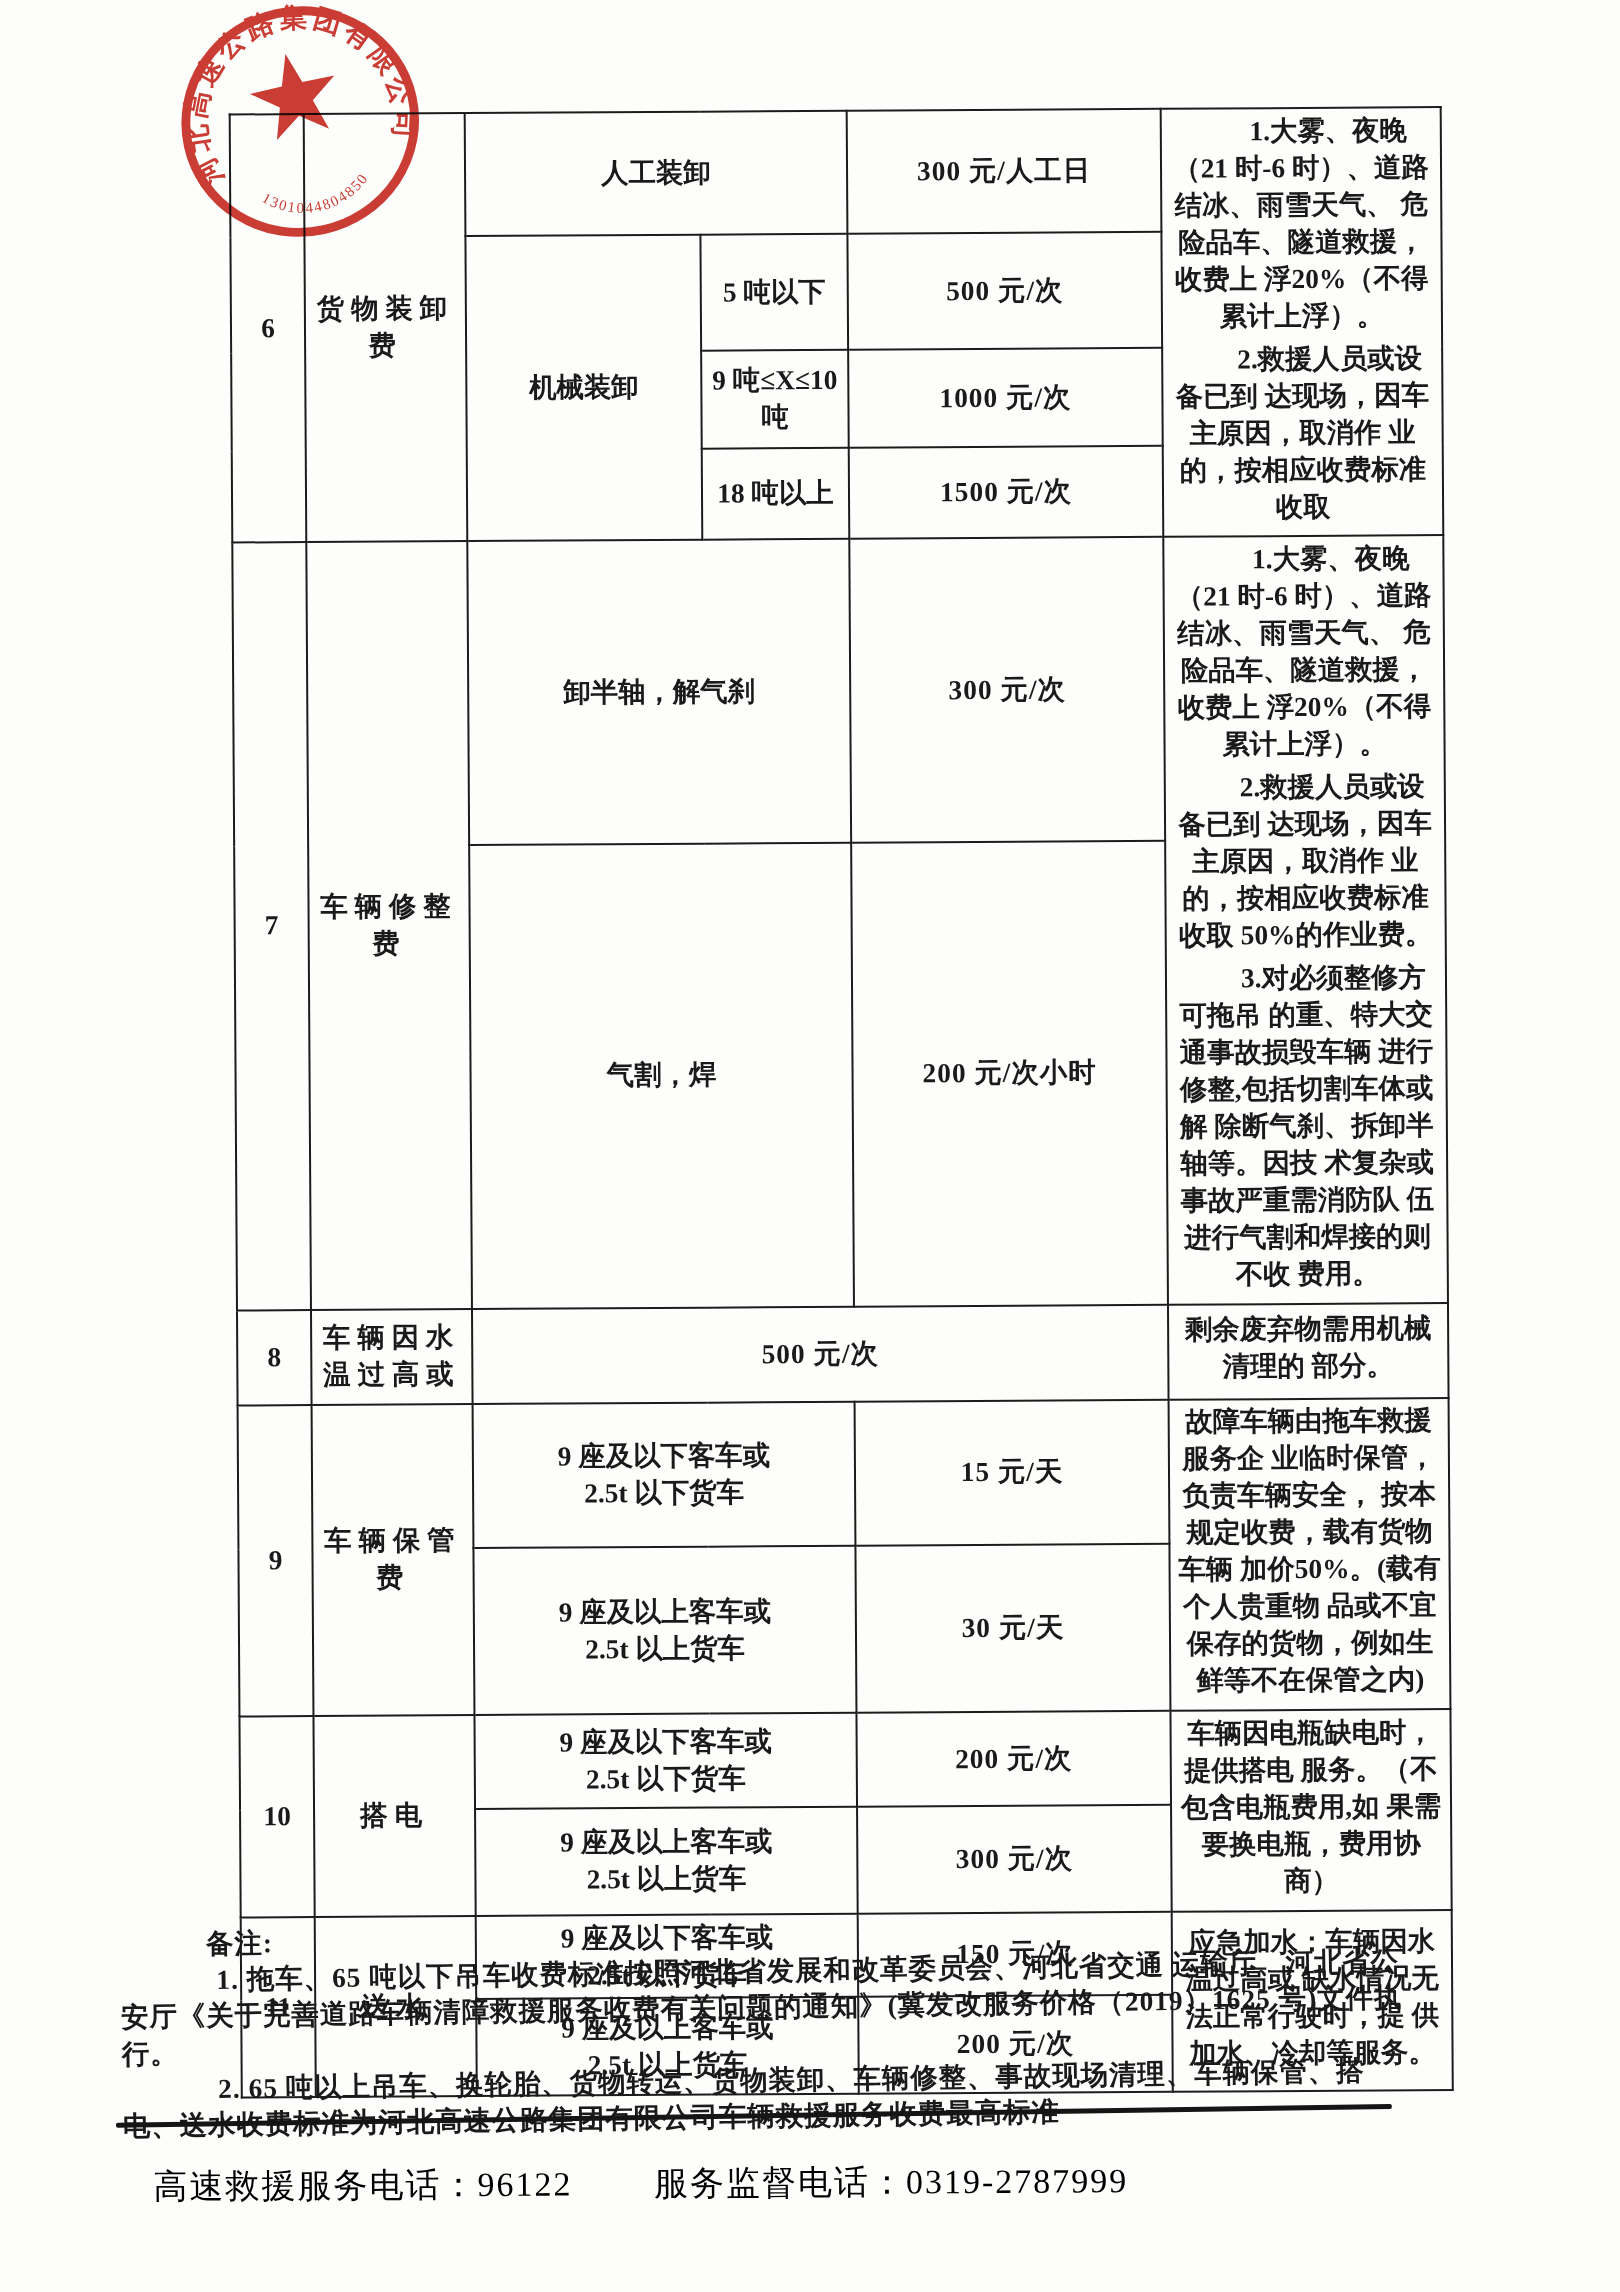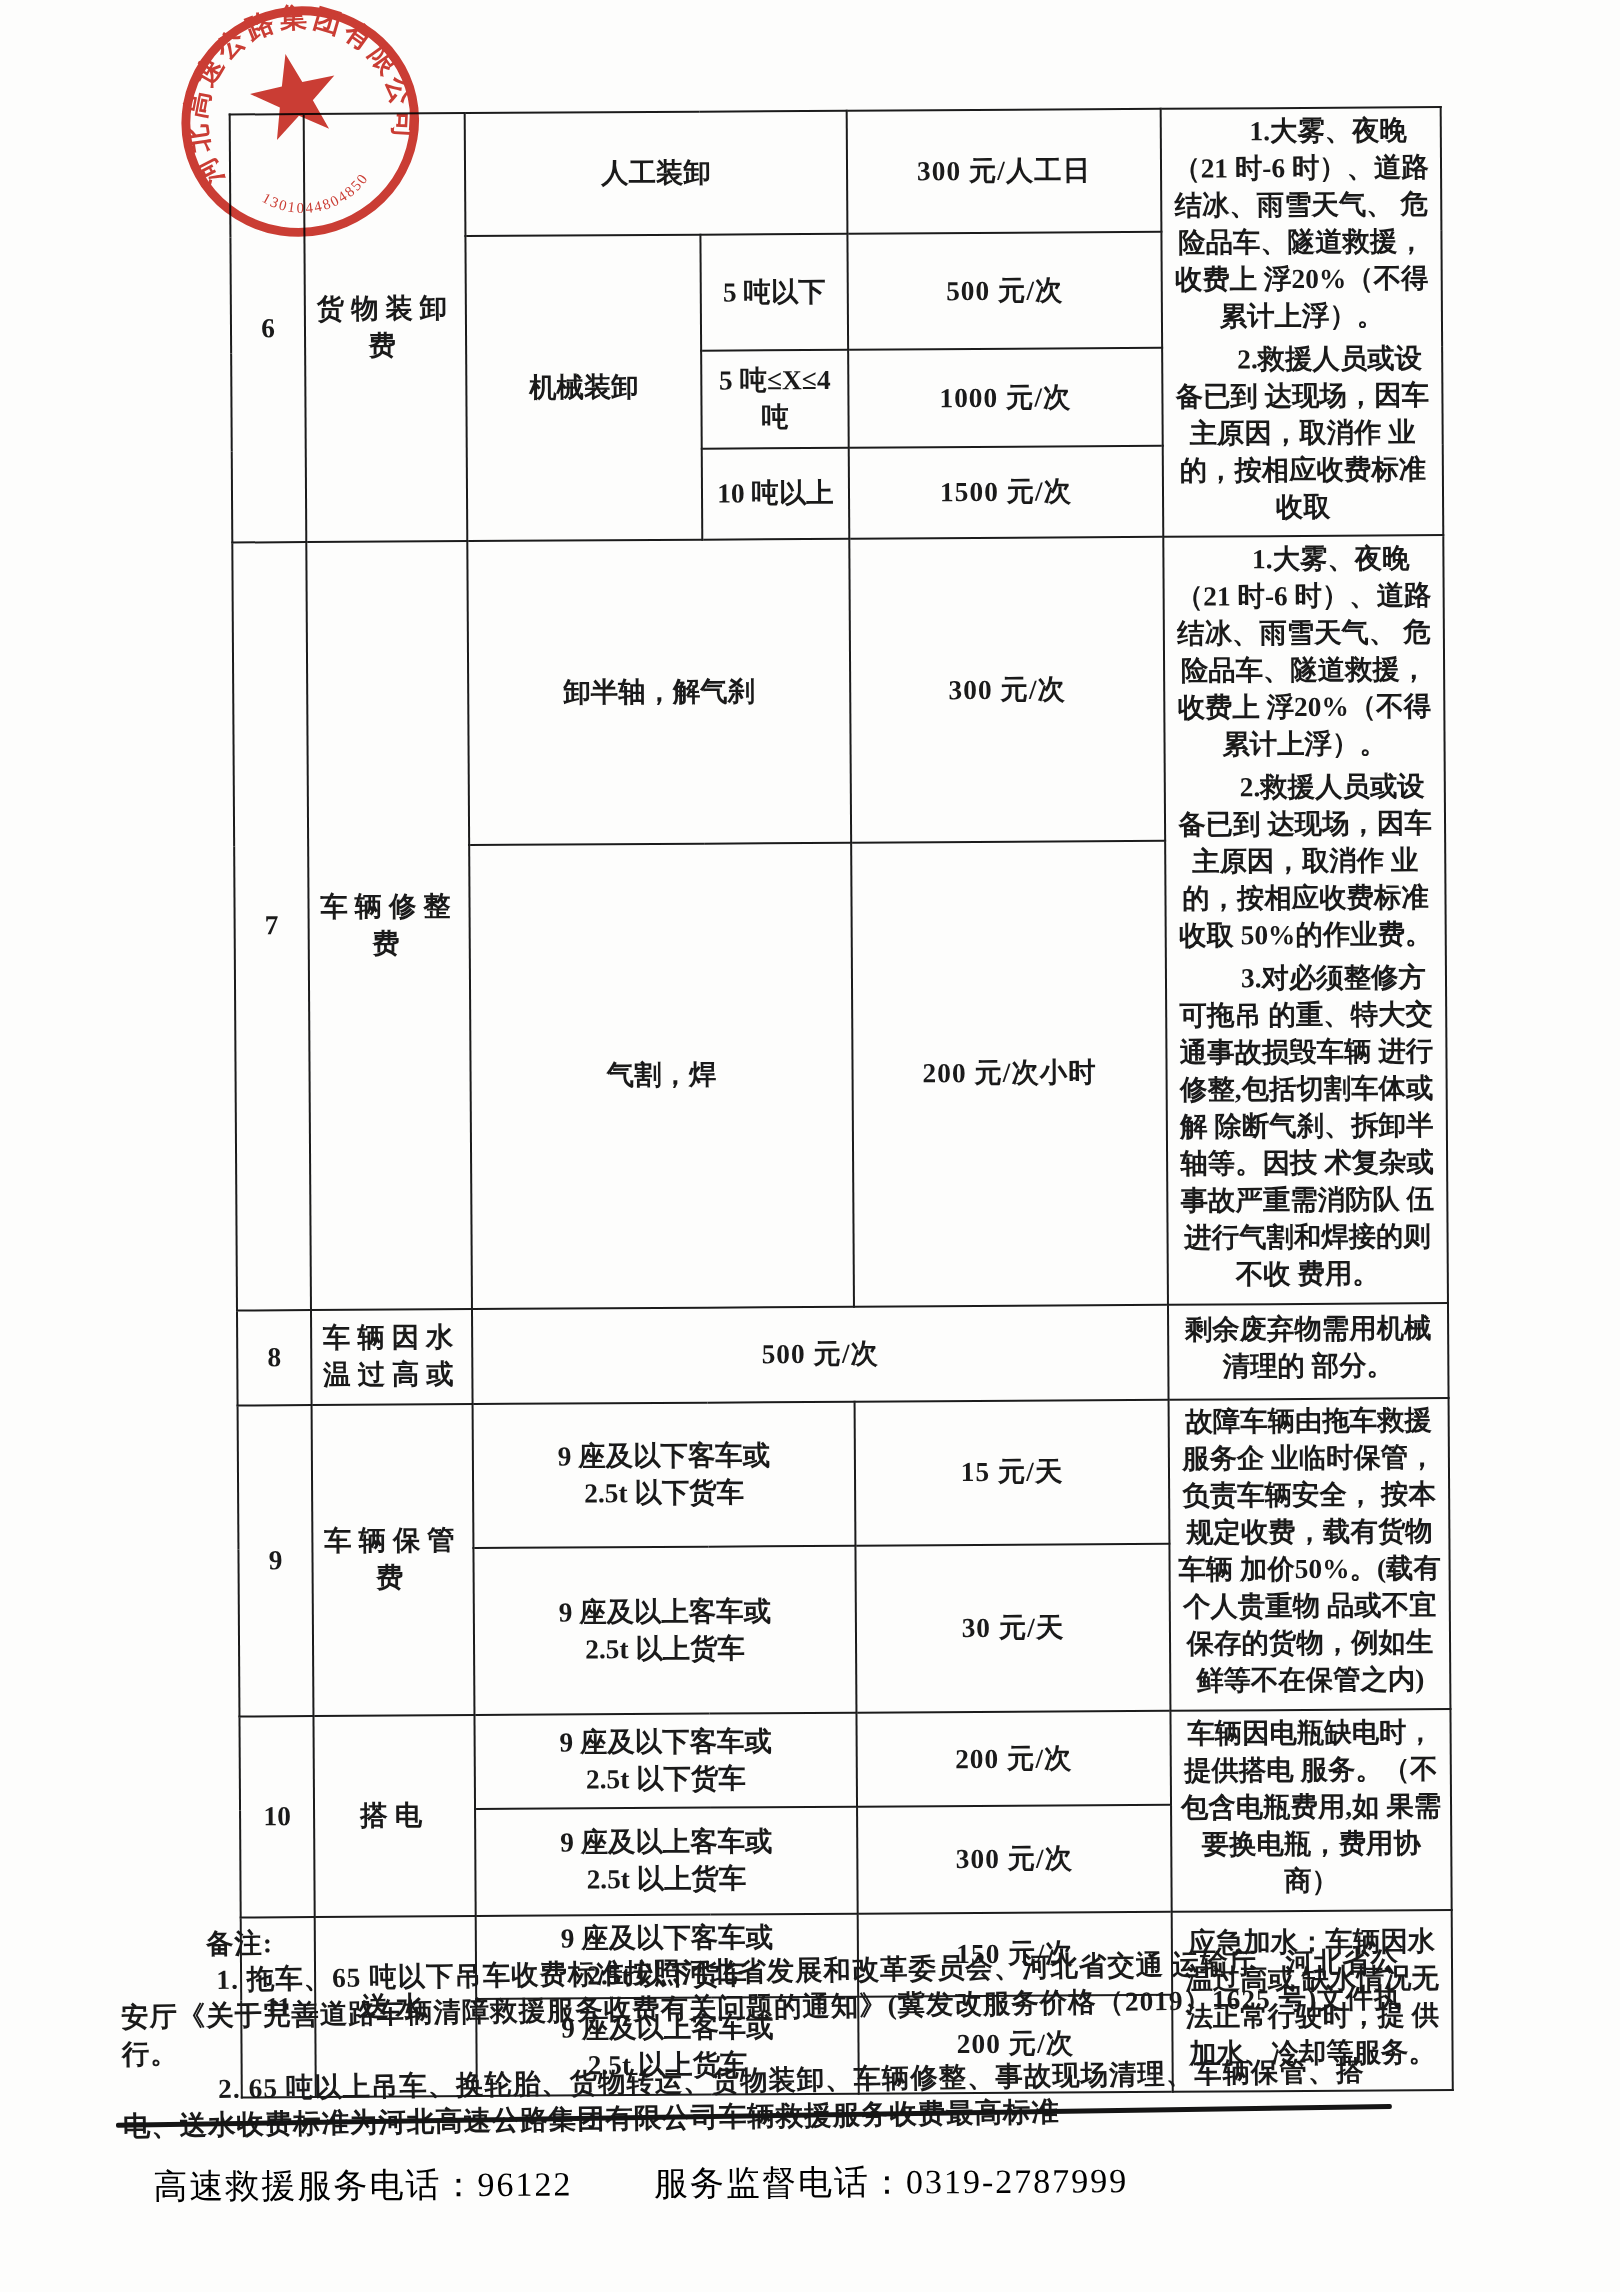--- a/index.html
+++ b/index.html
@@ -90,25 +90,25 @@
             <p class="indent">1.大雾、夜晚（21 时-6 时）、道路结冰、雨雪天气、 危险品车、隧道救援，收费上 浮20%（不得累计上浮）。</p>
             <p class="indent">2.救援人员或设备已到 达现场，因车主原因，取消作 业的，按相应收费标准收取</p>
           </td>
         </tr>
         <tr style="height:97px">
           <td class="sub" rowspan="3">机械装卸</td>
           <td class="sub">5 吨以下</td>
           <td class="price">500 元/次</td>
         </tr>
         <tr style="height:98px">
-          <td class="sub">5 吨≤X≤4 吨</td>
+          <td class="sub">9 吨≤X≤10 吨</td>
           <td class="price">1000 元/次</td>
         </tr>
         <tr style="height:91px">
-          <td class="sub">10 吨以上</td>
+          <td class="sub">18 吨以上</td>
           <td class="price">1500 元/次</td>
         </tr>
 
         <tr style="height:269px">
           <td class="num" rowspan="2">7</td>
           <td class="name" rowspan="2">车辆修整费</td>
           <td class="sub" colspan="2">卸半轴，解气刹</td>
           <td class="price">300 元/次</td>
           <td class="note" rowspan="2">
             <p class="indent">1.大雾、夜晚（21 时-6 时）、道路结冰、雨雪天气、 危险品车、隧道救援，收费上 浮20%（不得累计上浮）。</p>

